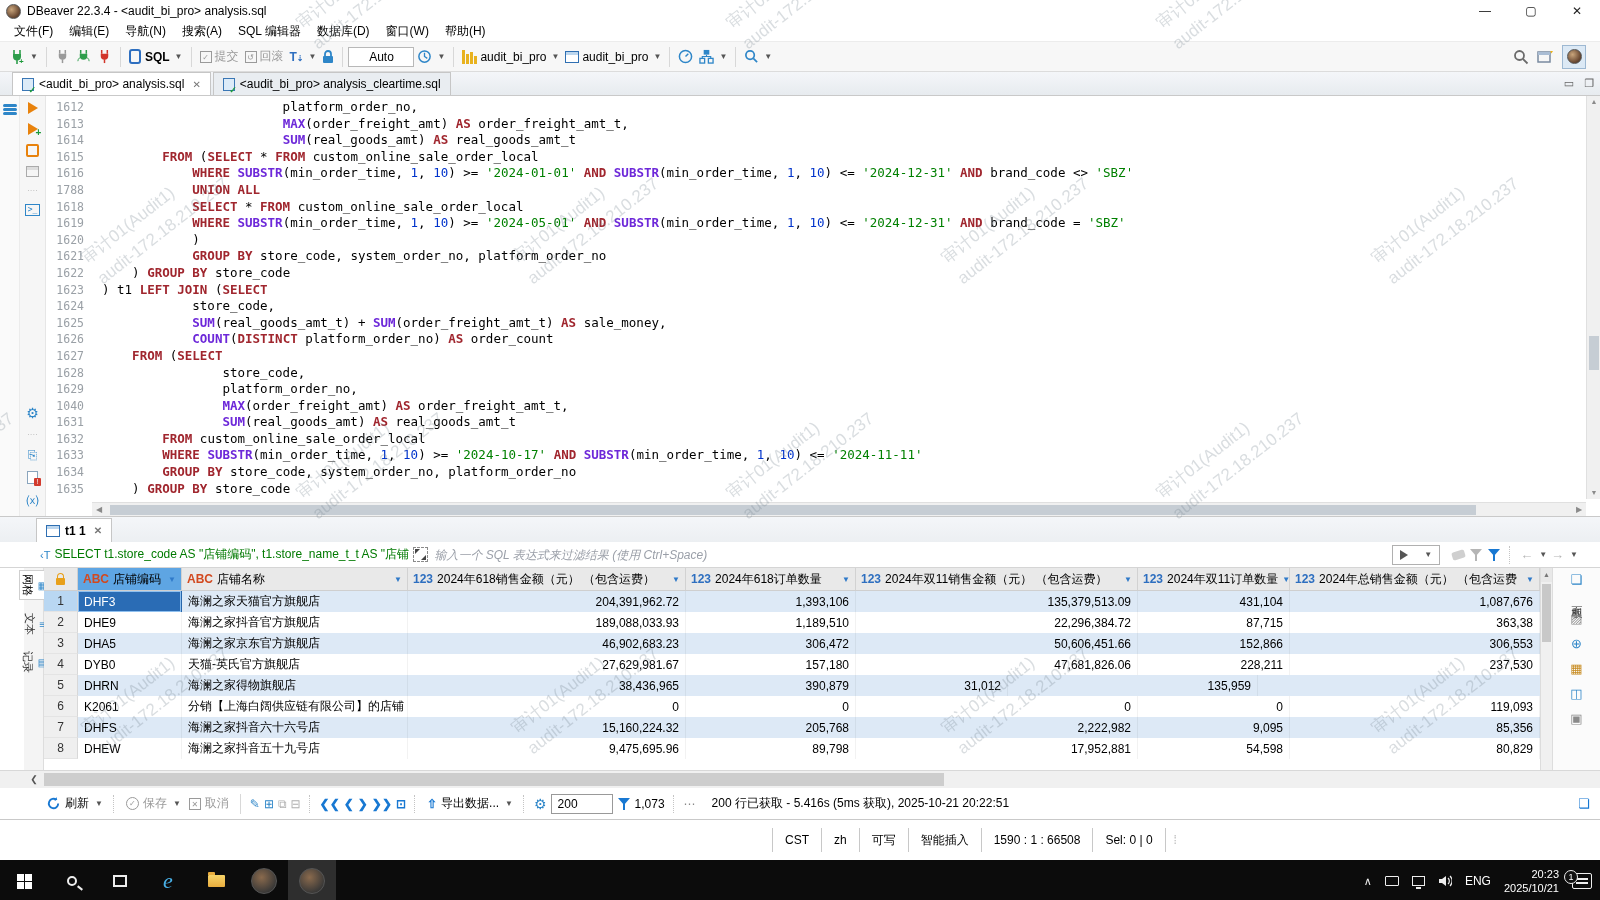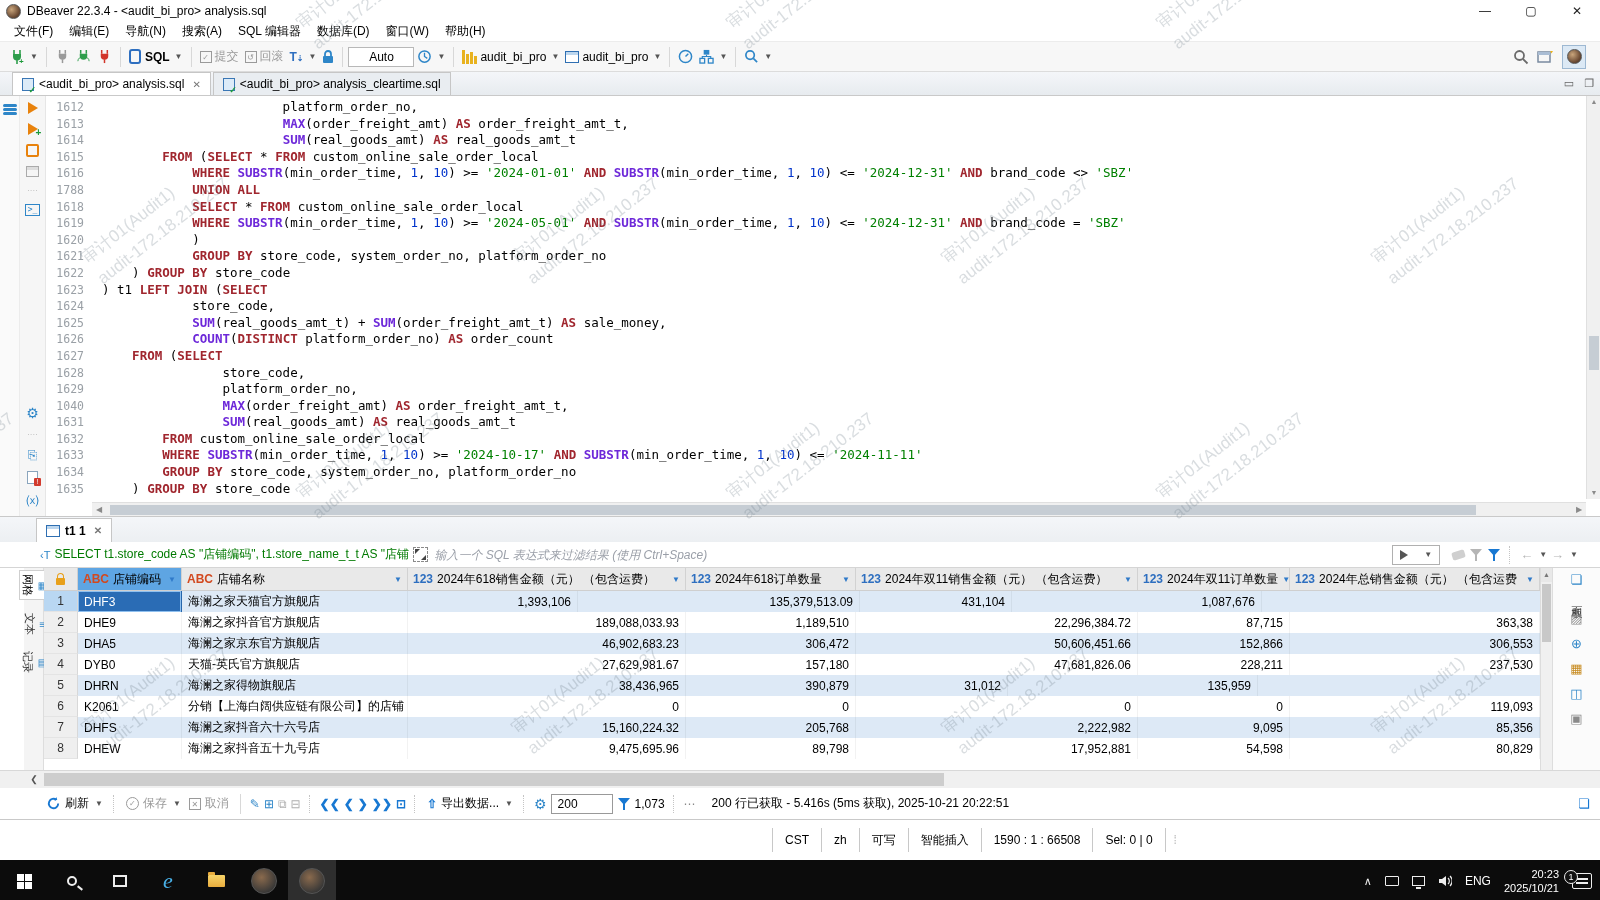--- a/index.html
+++ b/index.html
@@ -469,20 +469,21 @@
           <span class="htype n123">123</span>
           <span>2024年总销售金额（元） （包含运费</span>
           <span class="hsort">▼</span>
         </div>
       </div>
     <div id="grows">
         <div class="grow stripe selrow">
           <div class="rnum">1</div>
           <div class="gcell focus" style="width:104px">DHF3</div>
           <div class="gcell" style="width:226px">海澜之家天猫官方旗舰店</div>
+          <div class="gcell r" style="width:278px">204,391,962.72</div>
           <div class="gcell r" style="width:170px">1,393,106</div>
           <div class="gcell r" style="width:282px">135,379,513.09</div>
           <div class="gcell r" style="width:152px">431,104</div>
           <div class="gcell r" style="width:250px">1,087,676</div>
         </div>
         <div class="grow">
           <div class="rnum">2</div>
           <div class="gcell" style="width:104px">DHE9</div>
           <div class="gcell" style="width:226px">海澜之家抖音官方旗舰店</div>
           <div class="gcell r" style="width:278px">189,088,033.93</div>

